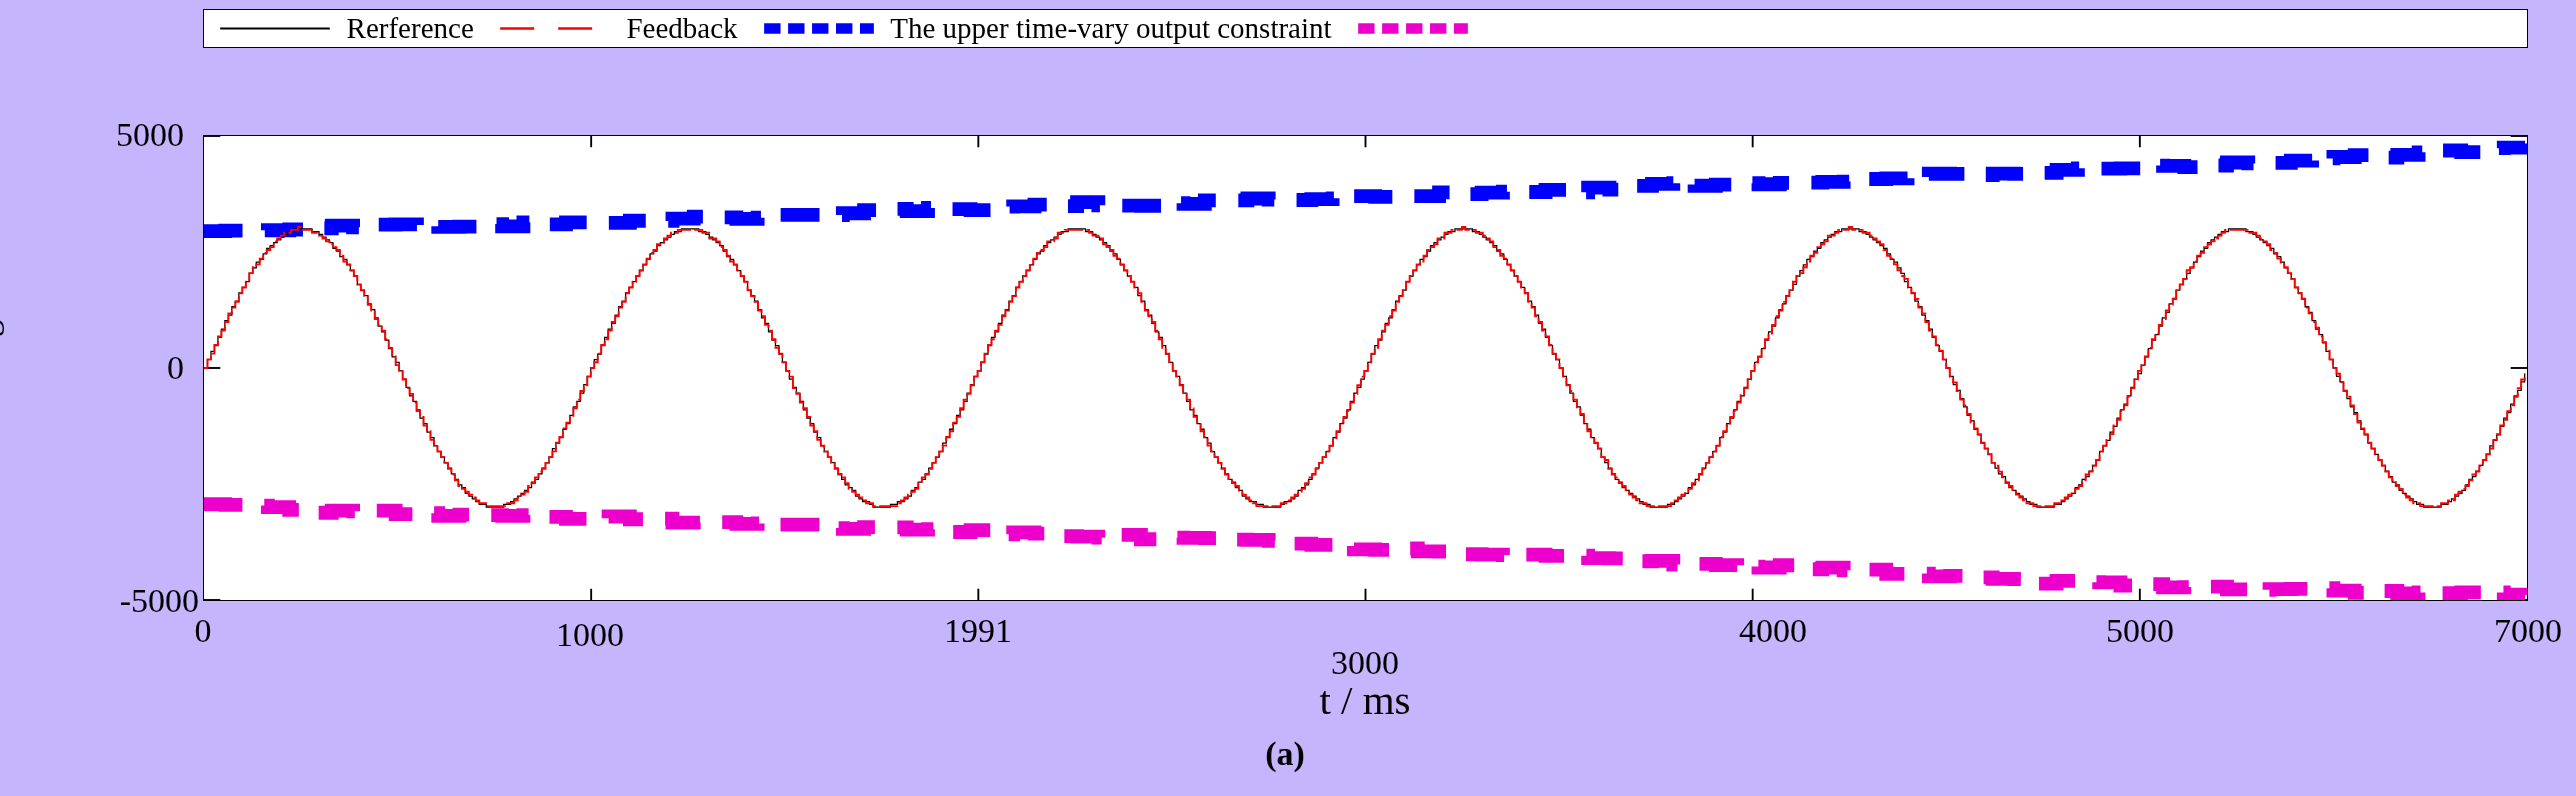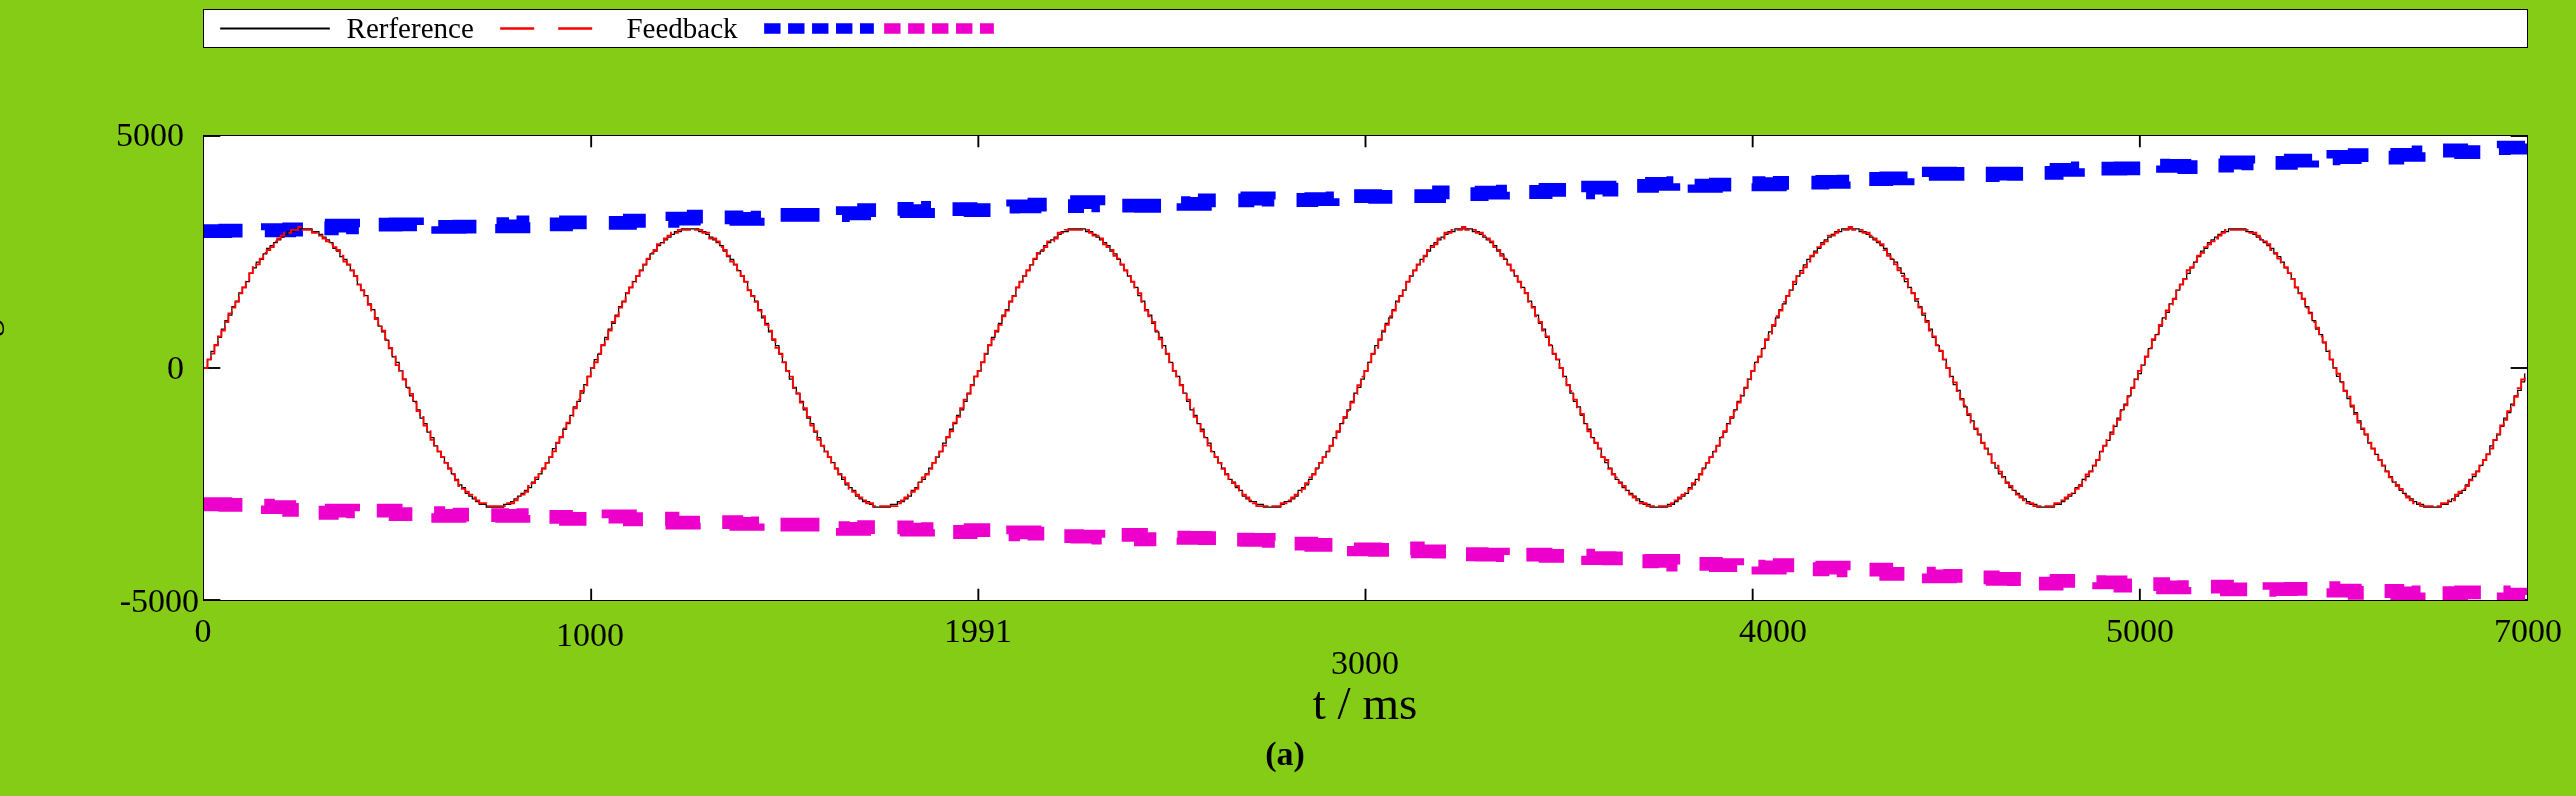--- a/index.html
+++ b/index.html
@@ -1,17 +1,17 @@
 <!DOCTYPE html>
 <html style="font-size:10px"><head>
 <meta charset="utf-8">
 <style>
   html,body{margin:0;padding:0;background:#ffffff;}
   body{width:2576px;height:796px;font-family:"Liberation Serif",serif;overflow:hidden;}
-  #root{position:relative;width:2576px;height:796px;background:#84cc16;text-decoration:underline;}
+  #root{position:relative;width:2576px;height:796px;background:#c4b5fd;text-decoration:underline;}
 
   
   #legend{
     position:absolute; left:203px; top:8.8px; width:2325px; height:39px;
     border:1.9px solid #000; background:#fff;
     display:flex; align-items:center; justify-content:flex-start;
     box-sizing:border-box; padding-left:11.3px;
   }
   .leg-item{display:flex;align-items:center;height:100%;}
   .leg-label{
@@ -37,21 +37,21 @@
     white-space:nowrap; transform:translateX(-50%); font-family:"Liberation Serif",serif;
   }
   #ylabel{
     position:absolute; left:-15px; top:368px;
     transform:translate(-50%,-50%) rotate(-90deg);
     font-size:35px; white-space:nowrap; color:#000;
     font-family:"Liberation Serif",serif;
   }
   #xaxis-title{
     position:absolute; left:1365px; top:676px;
-    transform:translateX(-50%); font-size:47px; color:#000;
+    transform:translateX(-50%); font-size:41px; color:#000;
     white-space:nowrap; font-family:"Liberation Serif",serif;
   }
   #subcaption{
     position:absolute; left:1285px; top:735px;
     transform:translateX(-50%); font-size:34px; font-weight:bold; color:#000;
     white-space:nowrap; font-family:"Liberation Serif",serif;
   }
 </style>
 </head>
 <body>
@@ -77,20 +77,21 @@
       </span>
       <span class="leg-label">Feedback</span>
     </div>
 
     <div class="leg-item">
       <span class="swatch">
         <svg width="120" height="29" viewBox="0 0 190 46">
             <line x1="8" y1="23" x2="182" y2="23" stroke="#0000ff" stroke-width="17" stroke-dasharray="26 12"></line>
           </svg>
       </span>
+      <span class="leg-label">The upper time-vary output constraint</span>
     </div>
 
     <div class="leg-item">
       <span class="swatch">
         <svg width="120" height="29" viewBox="0 0 190 46">
             <line x1="8" y1="23" x2="182" y2="23" stroke="#ee00cc" stroke-width="17" stroke-dasharray="26 12"></line>
           </svg>
       </span>
     </div>
 

